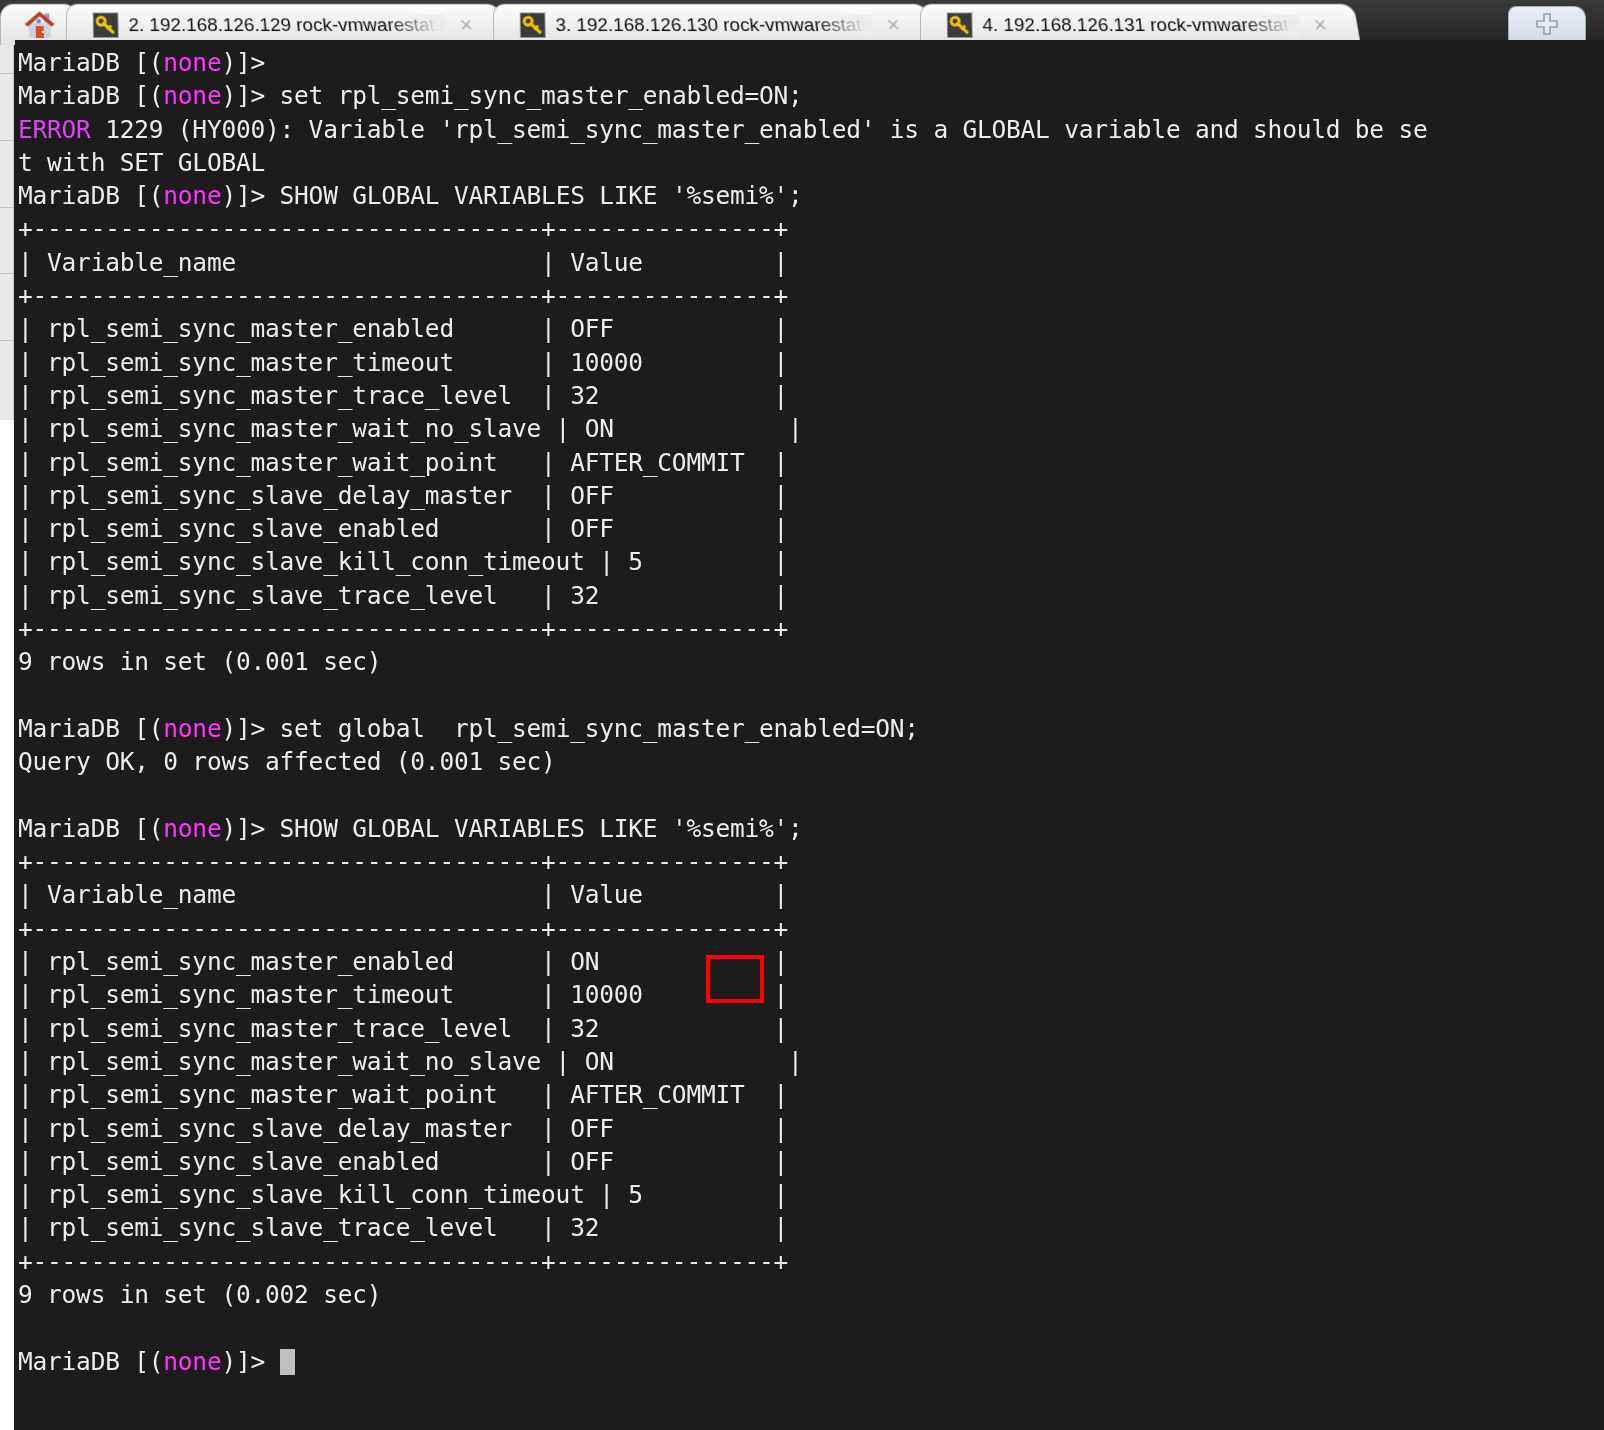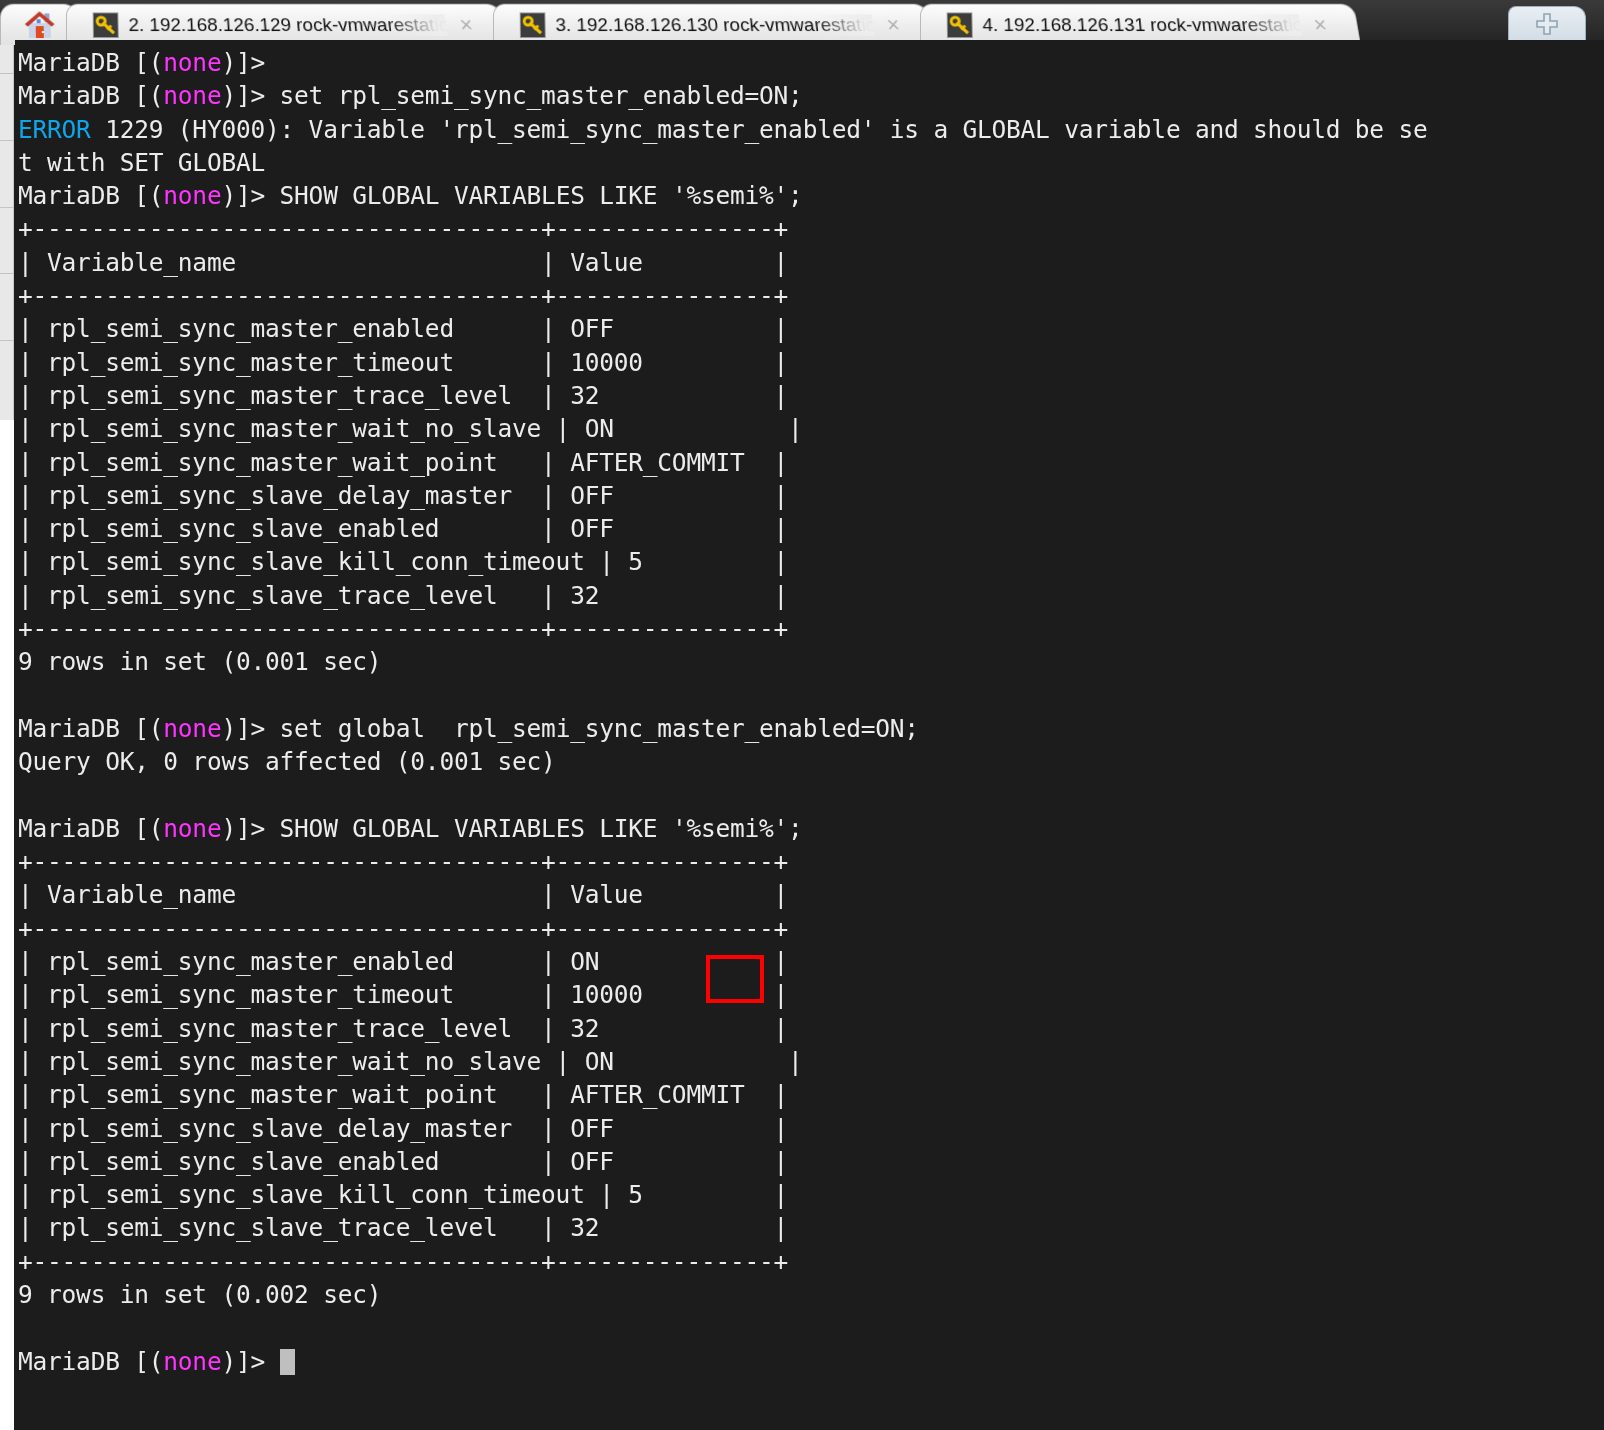--- a/index.html
+++ b/index.html
@@ -111,21 +111,21 @@
   #term-lines {
     font-family: "DejaVu Sans Mono", monospace;
     font-size: 24.5px;
     line-height: 33.3px;
     color: #e6e6e6;
     white-space: pre;
     letter-spacing: -0.22px;
   }
   #term-lines .ln { height: 33.3px; }
   .c-magenta { color: #ff34ff; }
-  .c-red { color: #0ea5e9; }
+  .c-red { color: #d946ef; }
   .c-white { color: #ececec; }
 
   .cursor {
     display: inline-block;
     width: 15px; height: 26px;
     background: #bfbfbf;
     vertical-align: -5px;
   }
 
   

